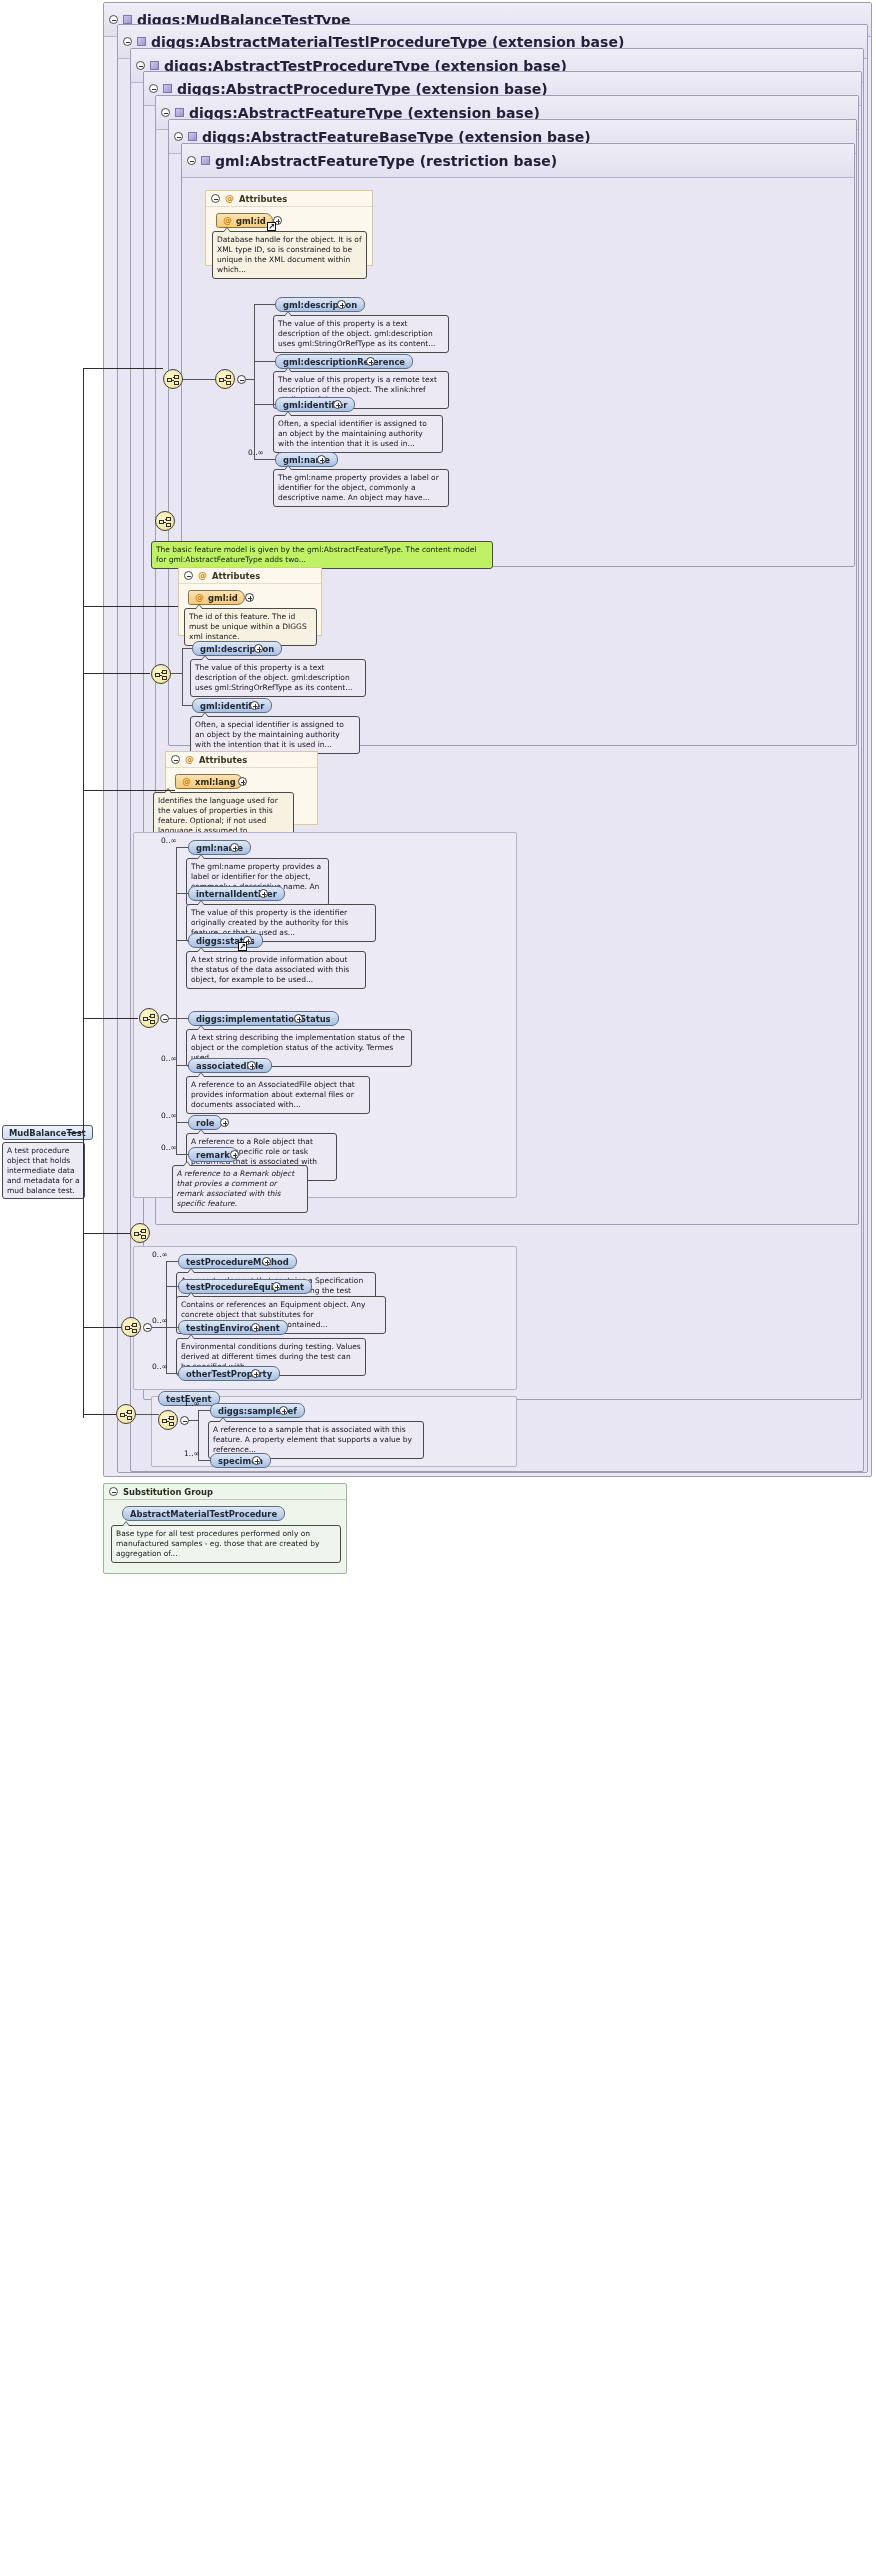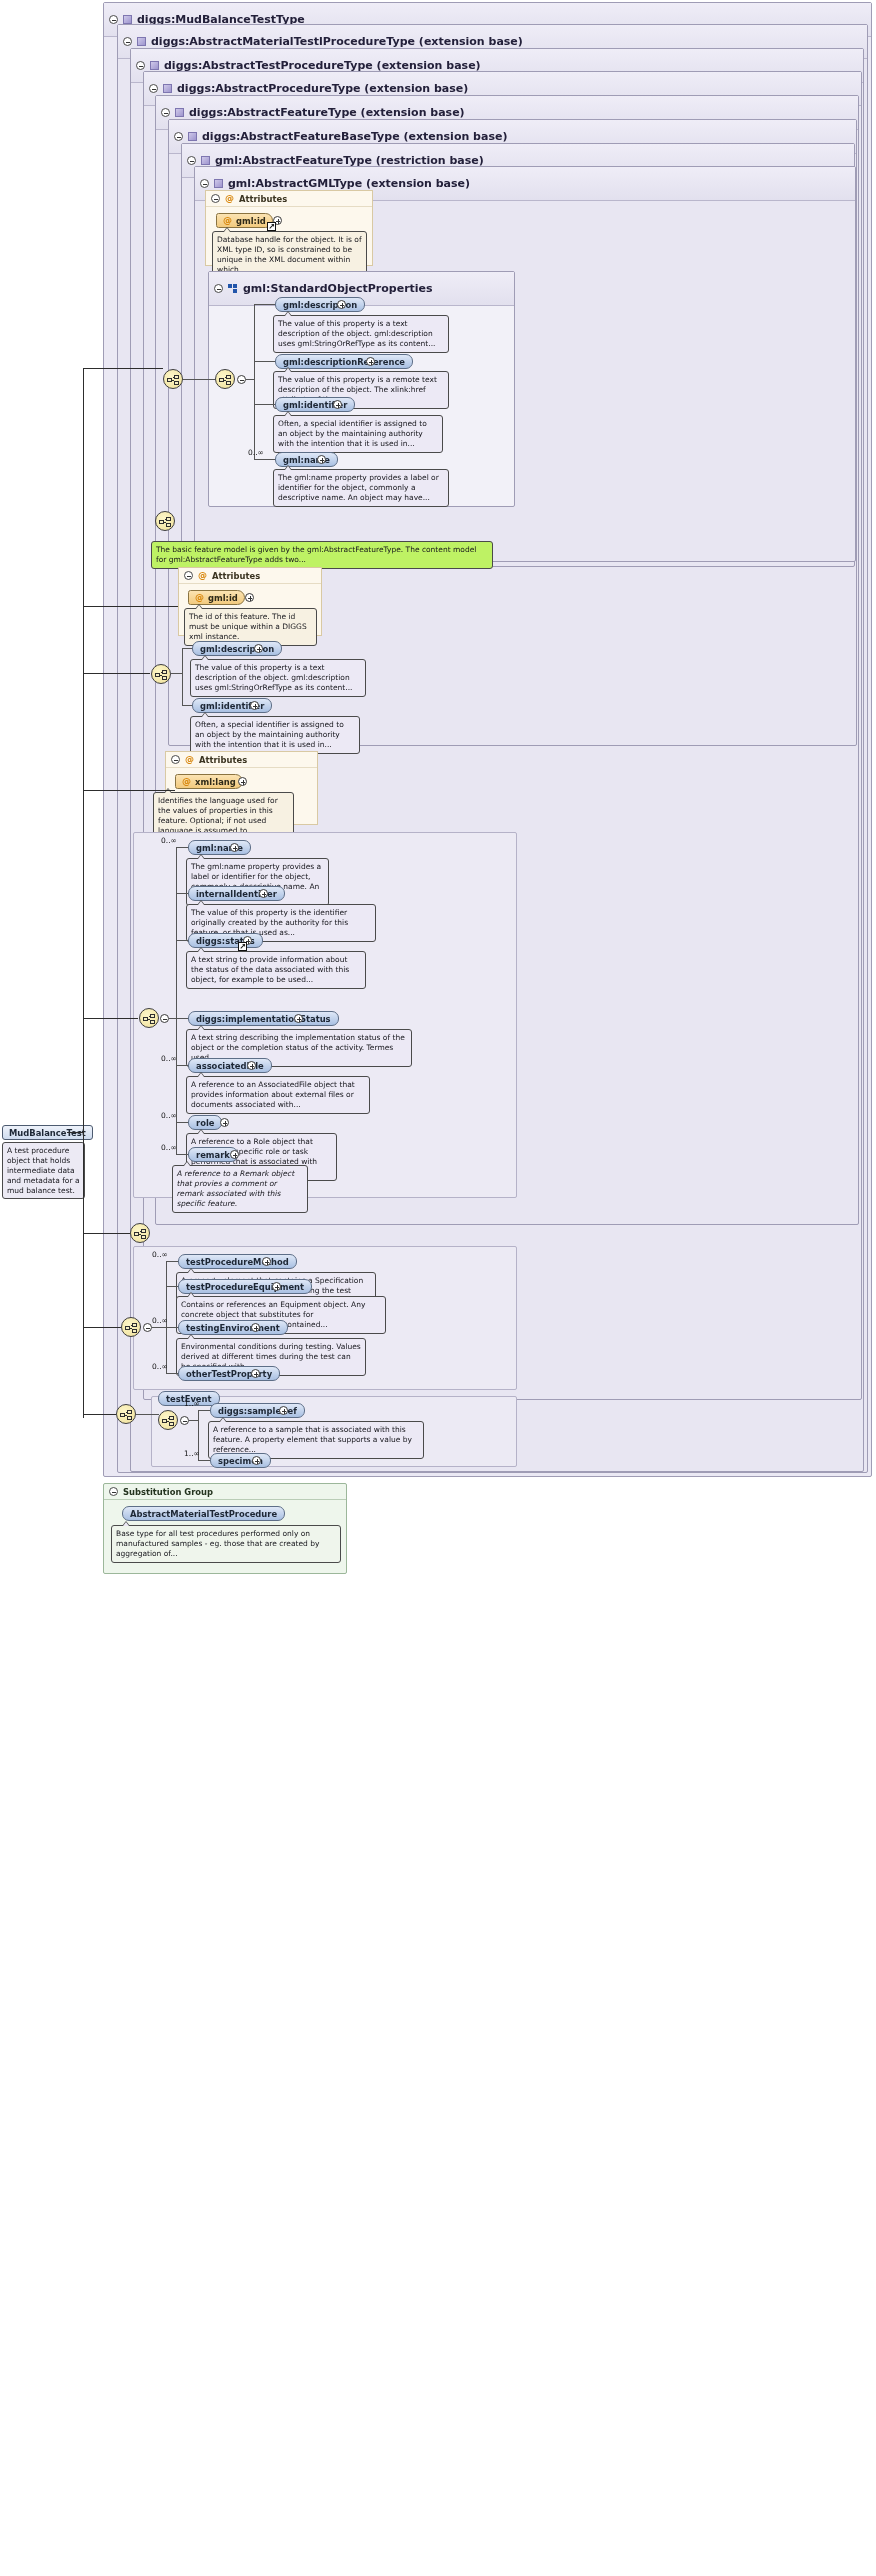--- a/index.html
+++ b/index.html
@@ -21,21 +21,21 @@
     background:#e8e6f2;
     border:1px solid #9f9cb5;
     border-radius:2px;
   }
   .ctype > .hdr {
     height:34px;
     display:flex; align-items:center; gap:5px;
     padding-left:5px;
     background:linear-gradient(to bottom,#efedf7,#e2e0ee);
     border-bottom:1px solid #b9b6cc;
-    font-size:11px; font-weight:bold; color:#23203a;
+    font-size:14px; font-weight:bold; color:#23203a;
     white-space:nowrap;
   }
   .ctype.lvl0 { background:#ebe9f4; }
 
   
   .ec {
     width:9px; height:9px; border-radius:50%;
     border:1px solid #4a4a4a; background:#fff;
     position:relative; flex:0 0 auto;
   }
@@ -247,54 +247,36 @@
   </div>
 
   <div class="ctype" style="left:181px; top:143px; width:674px; height:424px;">
     <div class="hdr">
       <span class="ec"></span>
       <span class="sq"></span>
       <span>gml:AbstractFeatureType (restriction base)</span>
     </div>
   </div>
 
-  <div class="ctype" style="left:194px; top:166px; width:662px; height:396px;">
-    <div class="hdr">
-      <span class="ec"></span>
-      <span class="sq"></span>
-      <span>gml:AbstractGMLType (extension base)</span>
-    </div>
-  </div>
 
   <div class="attrpanel" style="left:205px; top:190px; width:168px; height:76px;">
     <div class="hdr">
       <span class="ec"></span>
       <span class="at">@</span>
       <span>Attributes</span>
     </div>
   </div>
   <div class="attrbox" style="left:216px; top:213px;">
     <span class="at">@</span>
     <span>gml:id</span>
   </div>
   <span class="knob plus" style="left:273px; top:216px;"></span>
   <span class="lnkarrow" style="left:267px; top:222px;">↗</span>
   <div class="doc tan" style="left:212px; top:231px; width:155px;">Database handle for the object. It is of XML type ID, so is constrained to be unique in the XML document within which...</div>
 
-  <div class="ctype" style="left:208px; top:271px; width:307px; height:236px; background:#f2f1f8;">
-    <div class="hdr">
-      <span class="ec"></span>
-      <span class="seqicon">
-          <i></i>
-          <i></i>
-          <i></i>
-        </span>
-      <span>gml:StandardObjectProperties</span>
-    </div>
-  </div>
 
   <div class="comp" style="left:163px; top:369px;">
     <span class="g">
         <b></b>
         <b></b>
         <b></b>
         <s></s>
         <s></s>
       </span>
   </div>

